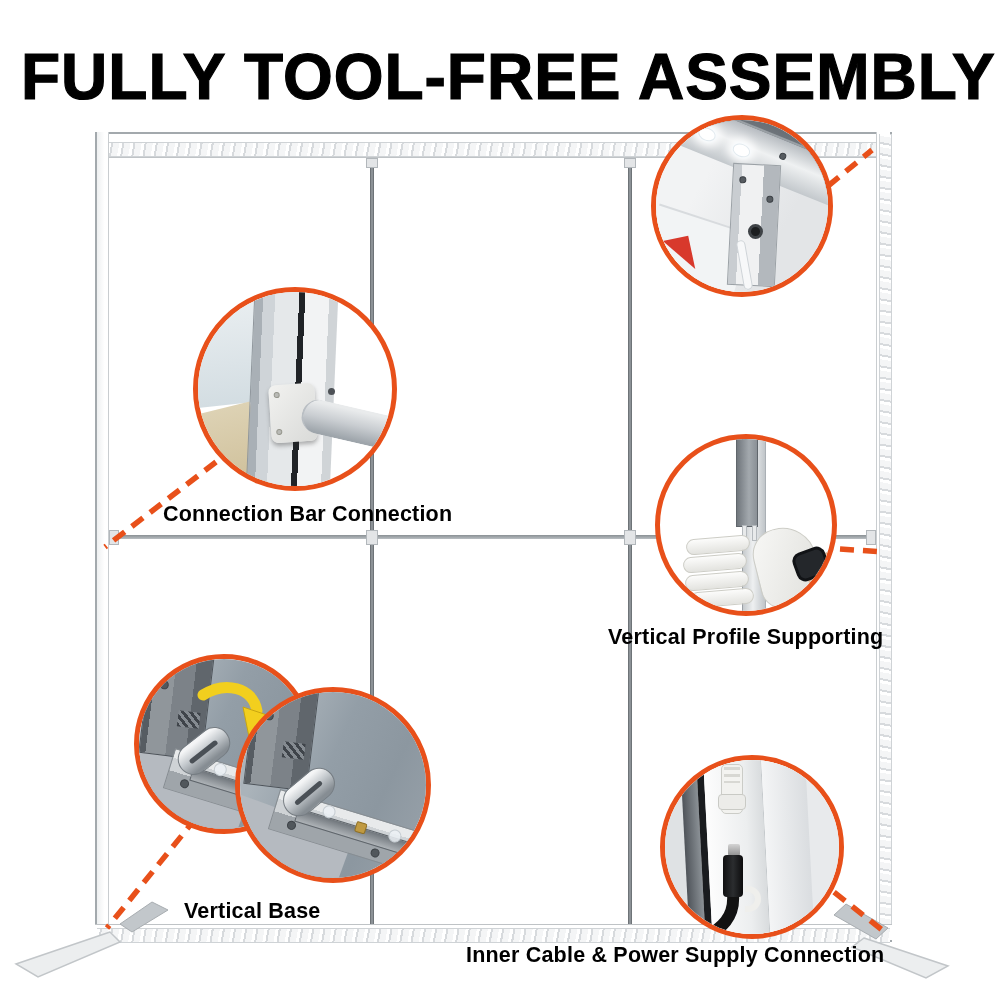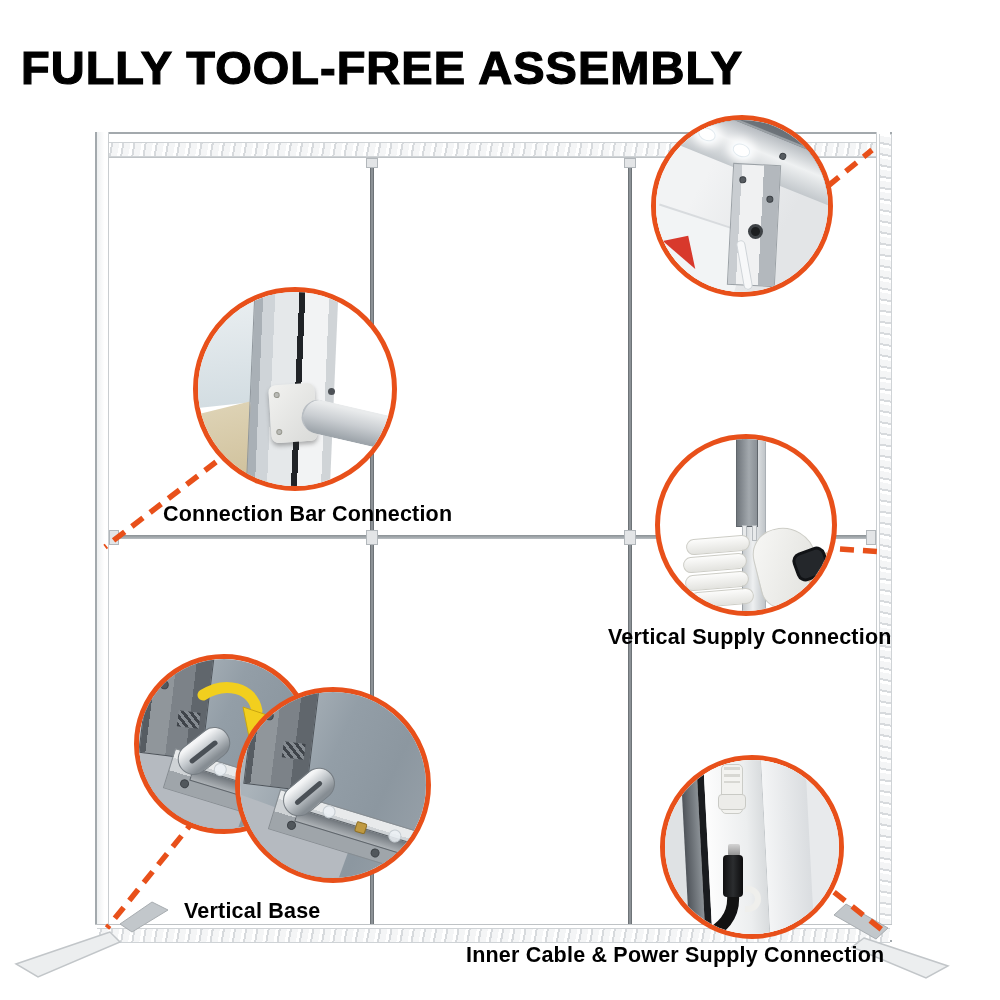--- a/index.html
+++ b/index.html
@@ -3,21 +3,21 @@
 <meta charset="utf-8">
 <style>
   body { margin:0; background:#fff; }
   .canvas {
     position:relative; width:1000px; height:1000px; background:#fff;
     font-family:"Liberation Sans", sans-serif; overflow:hidden;
   }
   
   .page-title {
     position:absolute; left:21px; top:40px;
-    font-size:47px; font-weight:bold; letter-spacing:1px; color:#000;
+    font-size:64px; font-weight:bold; letter-spacing:1px; color:#000;
     -webkit-text-stroke:1.2px #000; white-space:nowrap; z-index:6;
   }
   
   .frame { position:absolute; left:95px; top:132px; width:797px; height:810px; z-index:1; }
   .rail { position:absolute; background:#fff; box-sizing:border-box; }
   .rail-top   { left:0; top:0; width:100%; height:26px; border-top:2px solid #a3a9ad; border-bottom:1px solid #bfc3c6; }
   .rail-bottom{ left:0; bottom:0; width:100%; height:18px; border-bottom:2px solid #a3a9ad; border-top:1px solid #bfc3c6; }
   .rail-left  { left:0; top:0; width:14px; height:100%; border-left:2px solid #a3a9ad; border-right:1px solid #c9cdd0; background:linear-gradient(90deg,#eef0f1,#ffffff 70%); }
   .rail-right { right:0; top:0; width:16px; height:100%; border-right:2px solid #a3a9ad; border-left:1px solid #c9cdd0; }
   .serr-h { position:absolute; left:2px; right:2px; top:8px; height:13px;
@@ -197,21 +197,21 @@
     <span class="vp-pin" style="left:82px;"></span>
     <span class="vp-pin" style="left:92px;"></span>
     <div class="vp-palm"></div>
     <div class="vp-wrist"></div>
     <div class="vp-watch"></div>
     <span class="vp-finger" style="left:26px; top:98px;"></span>
     <span class="vp-finger" style="left:23px; top:116px;"></span>
     <span class="vp-finger" style="left:25px; top:134px;"></span>
     <span class="vp-finger" style="left:30px; top:151px;"></span>
   </div>
-  <div class="callout-label" style="left:608px; top:625px;">Vertical Supply Connection</div>
+  <div class="callout-label" style="left:608px; top:625px;">Vertical Profile Supporting</div>
 
   <div class="callout c-fb1">
     <div class="fb-floor"></div>
     <div class="fb-floor-light"></div>
     <div class="fb-post">
       <span class="fb-vent"></span>
       <span class="fb-screw" style="left:12px; top:38px;"></span>
     </div>
     <div class="fb-rail">
       <span class="fb-track"></span>

